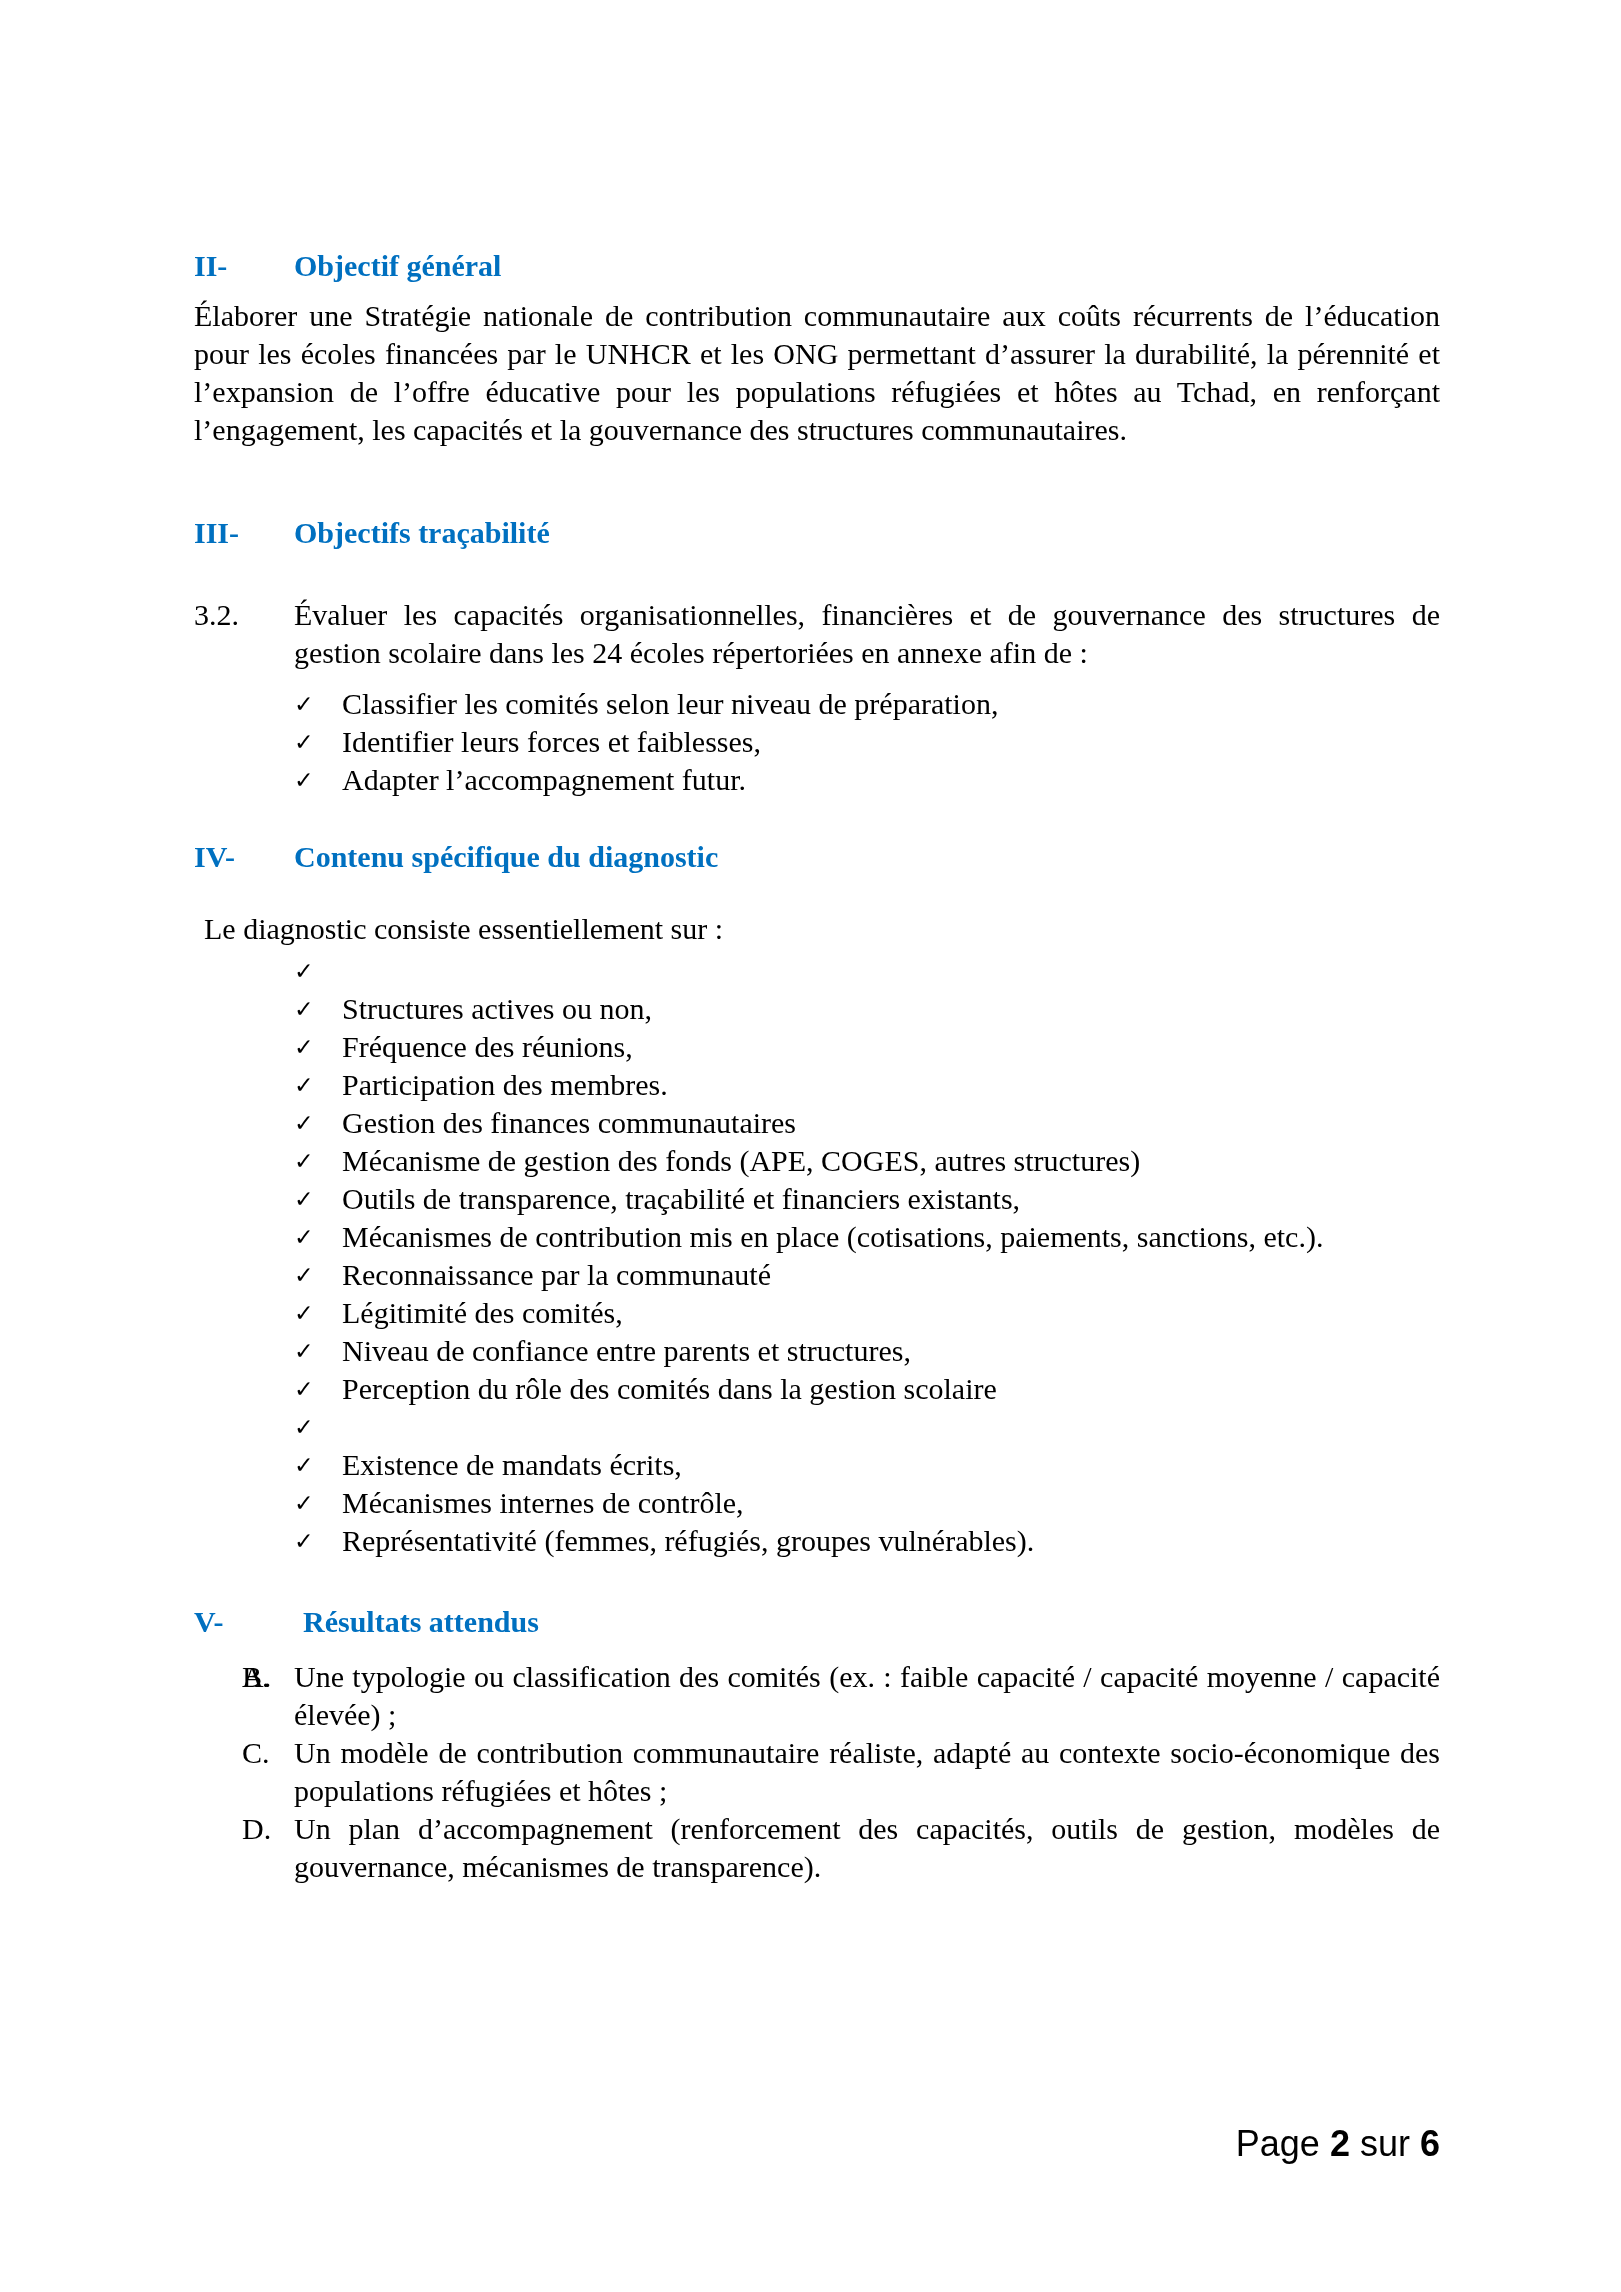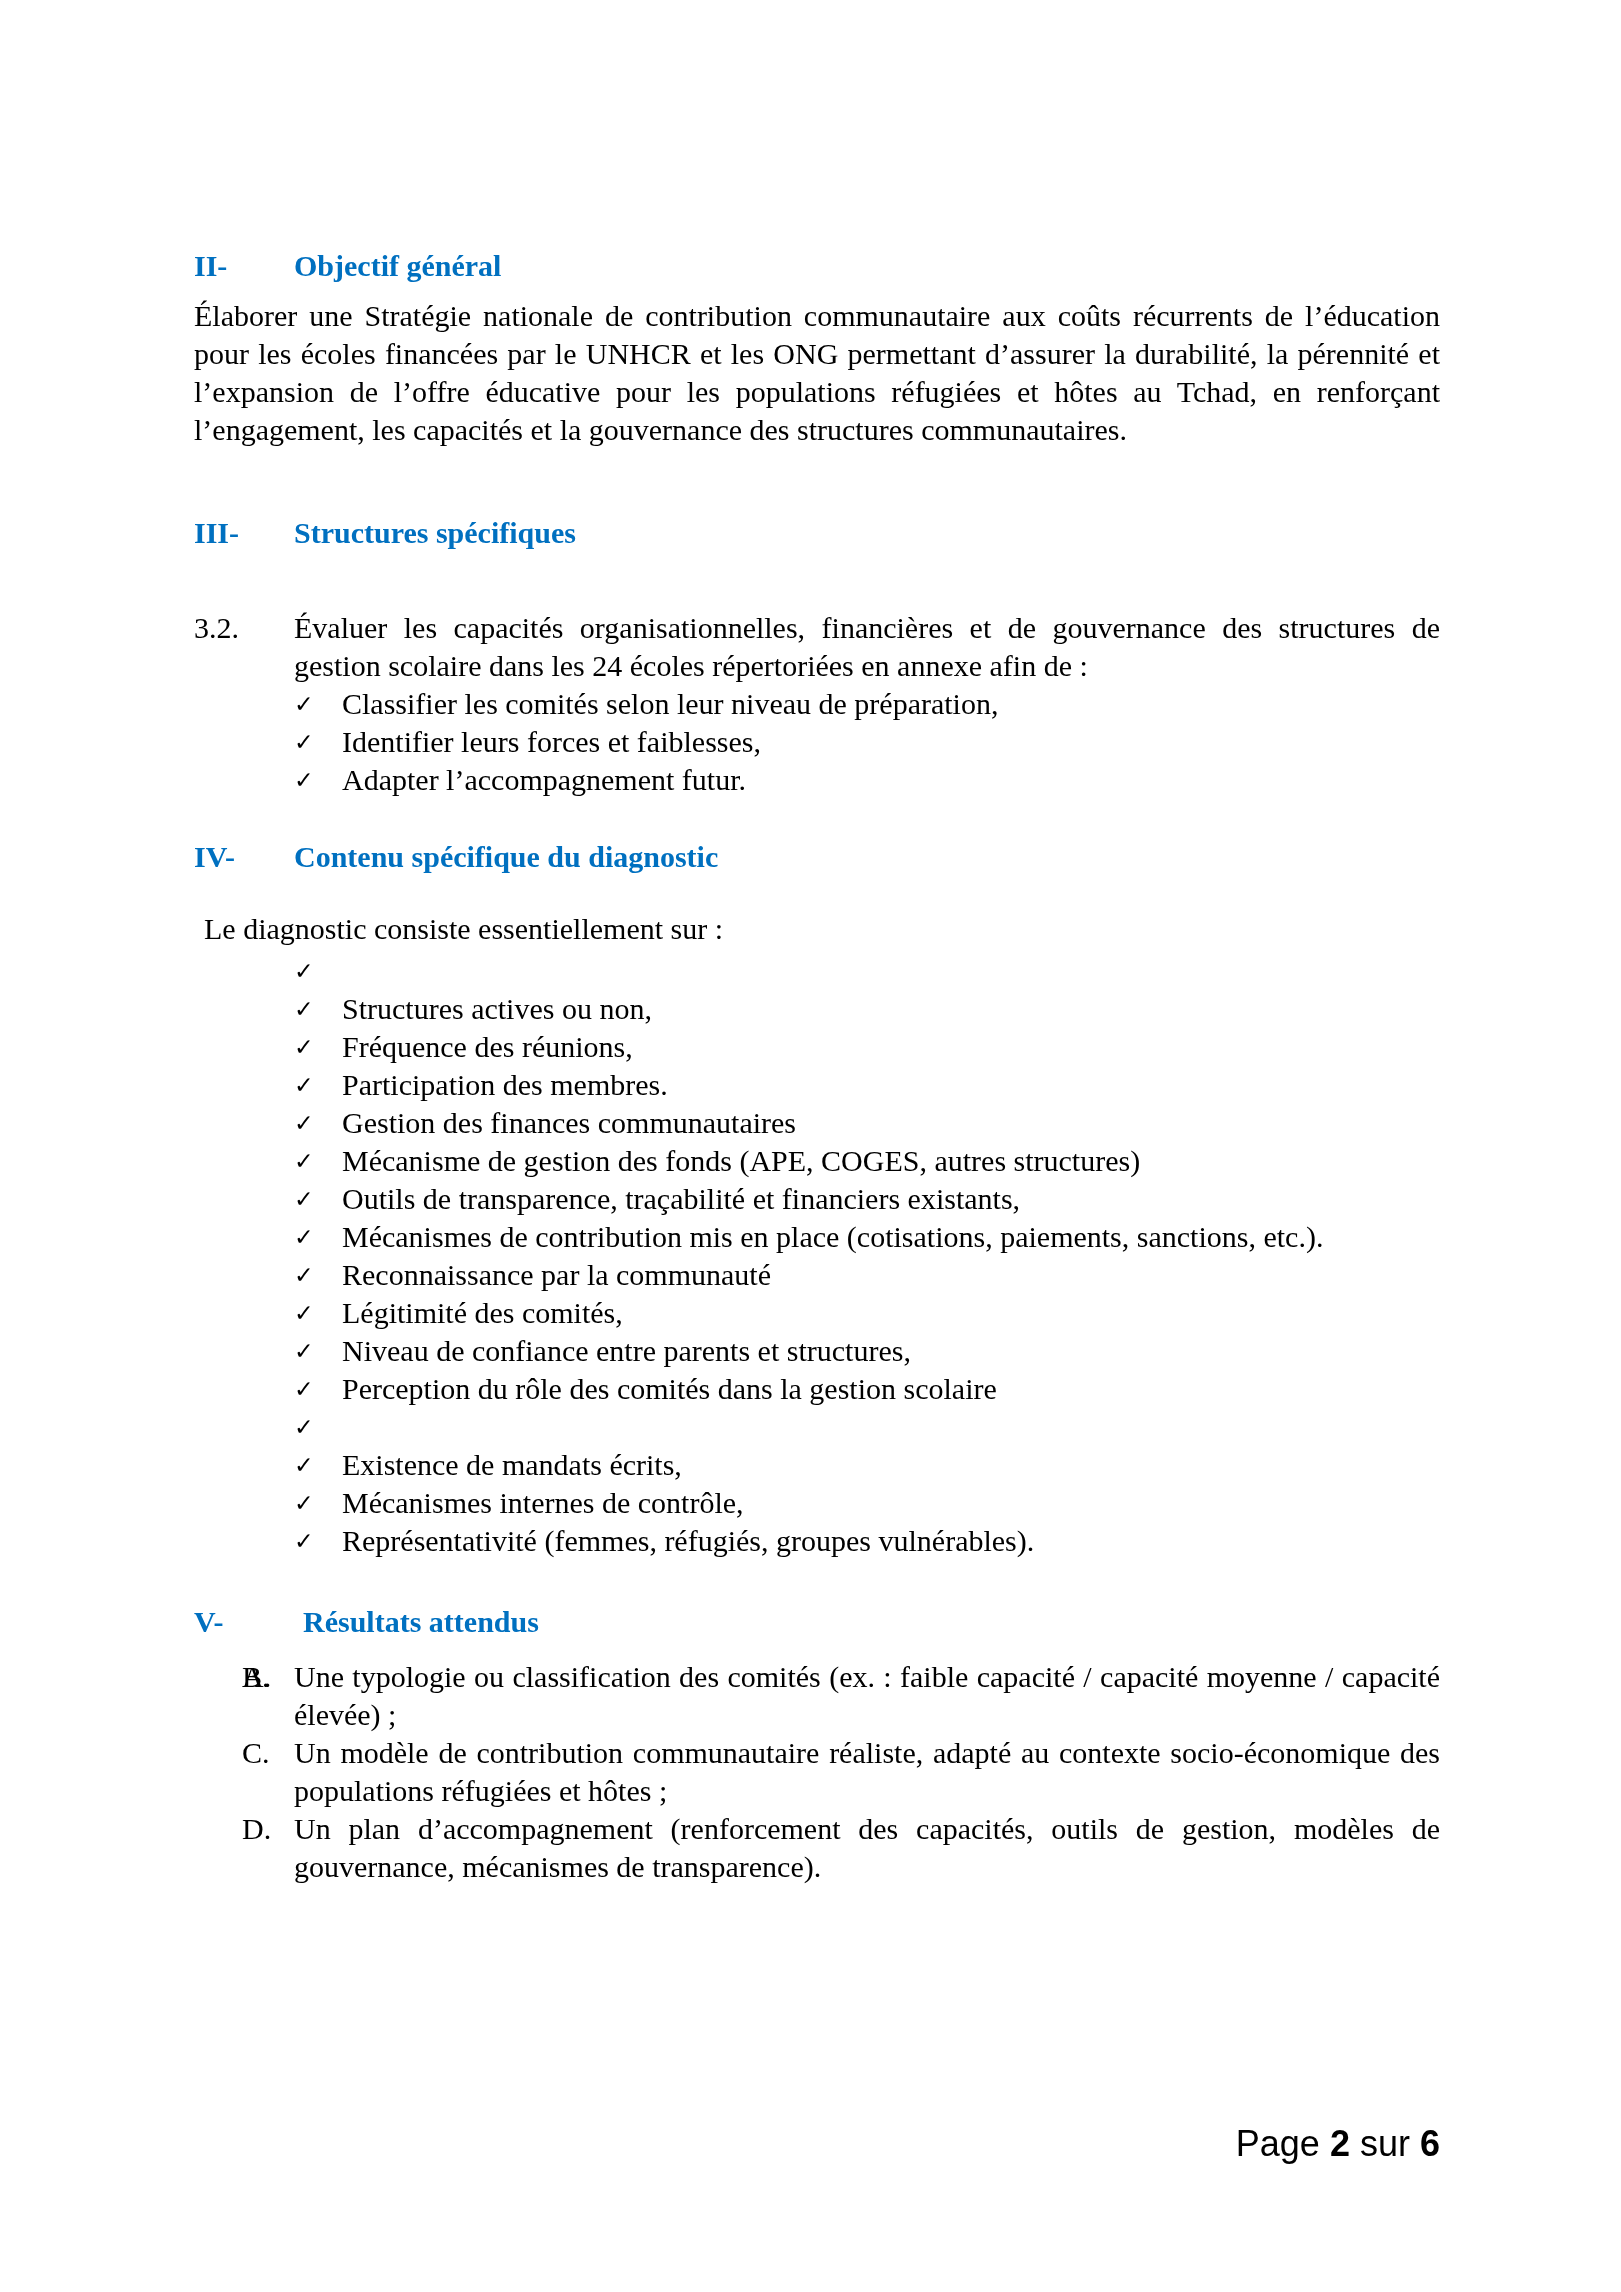--- a/index.html
+++ b/index.html
@@ -41,23 +41,23 @@
 <div class="page">
 
   <div class="heading" style="top: 247px; color: rgb(0, 112, 192);">
     <span class="num">II-</span>
     <span class="txt">Objectif général</span>
   </div>
   <p class="para" style="top:297px; margin:0;">Élaborer une Stratégie nationale de contribution communautaire aux coûts récurrents de l’éducation pour les écoles financées par le UNHCR et les ONG permettant d’assurer la durabilité, la pérennité et l’expansion de l’offre éducative pour les populations réfugiées et hôtes au Tchad, en renforçant l’engagement, les capacités et la gouvernance des structures communautaires.</p>
 
   <div class="heading" style="top: 514px; color: rgb(0, 112, 192);">
     <span class="num">III-</span>
-    <span class="txt">Structures spécifiques</span>
+    <span class="txt">Objectifs traçabilité</span>
   </div>
-  <div class="numitem" style="top:609px;">
+  <div class="numitem" style="top:596px;">
     <span class="n">3.2.</span>
     <span class="t">Évaluer les capacités organisationnelles, financières et de gouvernance des structures de gestion scolaire dans les 24 écoles répertoriées en annexe afin de :</span>
   </div>
   <ul class="checklist" style="top:685px;">
     <li><span class="ck">✓</span><span>Classifier les comités selon leur niveau de préparation,</span></li>
     <li><span class="ck">✓</span><span>Identifier leurs forces et faiblesses,</span></li>
     <li><span class="ck">✓</span><span>Adapter l’accompagnement futur.</span></li>
   </ul>
 
   <div class="heading" style="top: 838px; color: rgb(0, 112, 192);">

